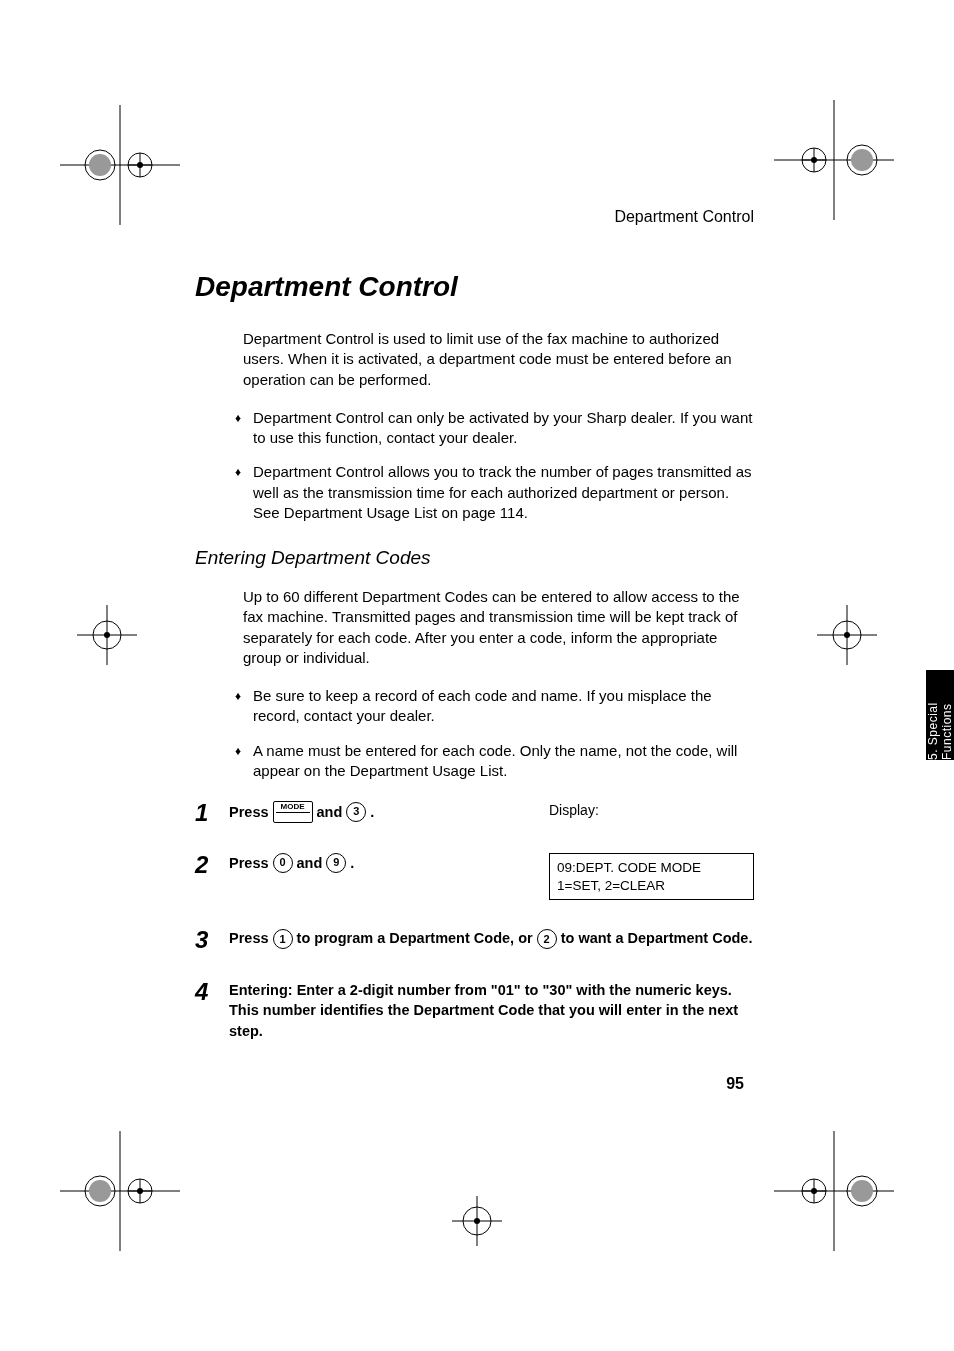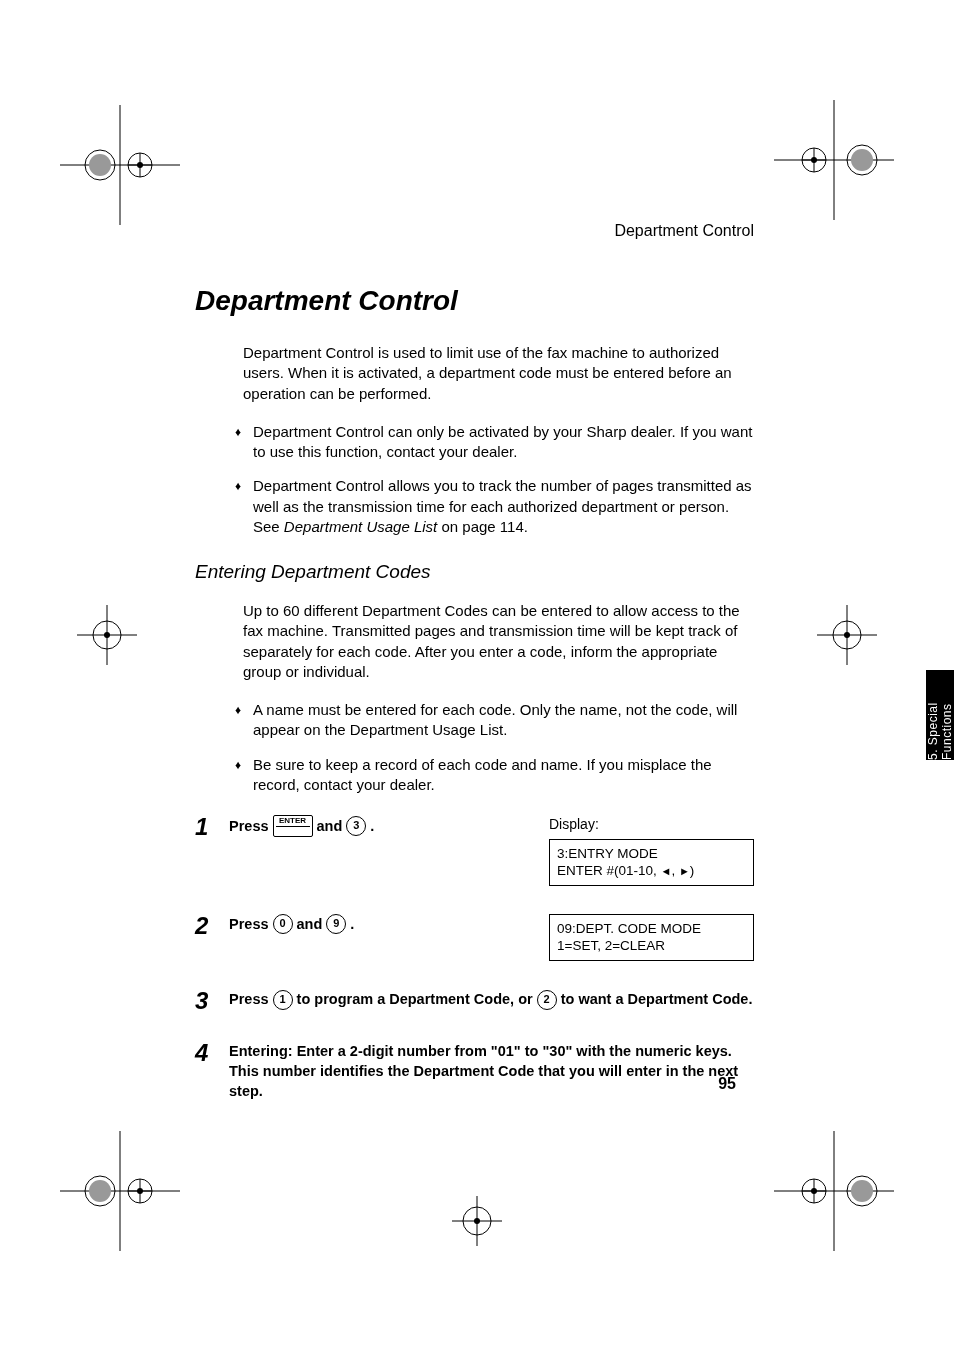--- a/index.html
+++ b/index.html
@@ -49,21 +49,21 @@
     writing-mode: vertical-rl;
     transform: rotate(180deg);
     letter-spacing: 0.5px;
   }
 
   
   .content {
     position: absolute;
     left: 195px;
     right: 200px;
-    top: 222px;
+    top: 208px;
   }
 
   .running-head {
     text-align: right;
     font-size: 16px;
     margin-bottom: 45px;
   }
 
   h1.title {
     font-style: italic;
@@ -93,21 +93,21 @@
     margin-bottom: 14px;
   }
   ul.diamond li::before {
     content: "♦";
     position: absolute;
     left: 0;
     top: 0;
     font-size: 12px;
     line-height: 20px;
   }
-  .italic-ref { font-style: italic; }
+  .italic-ref { }
 
   h2.subhead {
     font-style: italic;
     font-weight: normal;
     font-size: 19px;
     margin: 24px 0 18px 0;
   }
 
   
   .steps {
@@ -198,21 +198,21 @@
     height: 18px;
     border: 1px solid #000;
     border-radius: 50%;
     font-size: 11px;
     font-weight: bold;
     vertical-align: middle;
   }
 
   .page-number {
     position: absolute;
-    right: 218px;
+    right: 210px;
     top: 1075px;
     font-weight: bold;
     font-size: 16px;
   }
 </style>
 </head>
 <body>
 
 <div class="page">
 
@@ -313,49 +313,43 @@
         </li>
       </ul>
     </div>
 
     <h2 class="subhead">Entering Department Codes</h2>
 
     <div class="body-block">
       <p class="intro">Up to 60 different Department Codes can be entered to allow access to the fax machine. Transmitted pages and transmission time will be kept track of separately for each code. After you enter a code, inform the appropriate group or individual.</p>
 
       <ul class="diamond">
+        <li>Be sure to keep a record of each code and name. If you misplace the record, contact your dealer.</li>
         <li>A name must be entered for each code. Only the name, not the code, will appear on the Department Usage List.</li>
-        <li>Be sure to keep a record of each code and name. If you misplace the record, contact your dealer.</li>
       </ul>
     </div>
 
     <div class="steps">
 
       <div class="step">
         <div class="step-num">1</div>
         <div class="step-body">
           <div class="step-row">
             <div class="step-left">
               <span>Press</span>
               <span class="key-menu">
-                <span class="menu-label">ENTER</span>
+                <span class="menu-label">MODE</span>
                 <span class="menu-gap"></span>
               </span>
               <span> and </span>
               <span class="key-round">3</span>
               <span>.</span>
             </div>
             <div class="step-right">
               <div class="display-label">Display:</div>
-              <div class="lcd">
-                <div>3:ENTRY MODE</div>
-                <div>
-                  <span>ENTER #(01-10, </span><span class="arrow">◄</span><span>, </span><span class="arrow">►</span><span>)</span>
-                </div>
-              </div>
             </div>
           </div>
         </div>
       </div>
 
       <div class="step">
         <div class="step-num">2</div>
         <div class="step-body">
           <div class="step-row">
             <div class="step-left">

